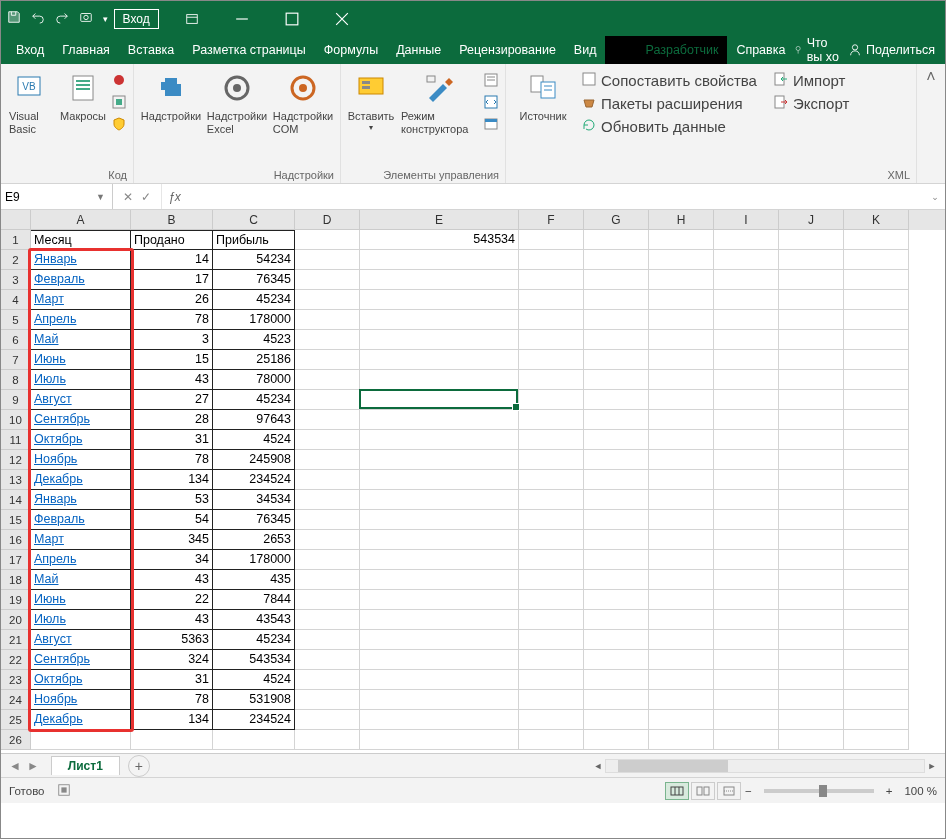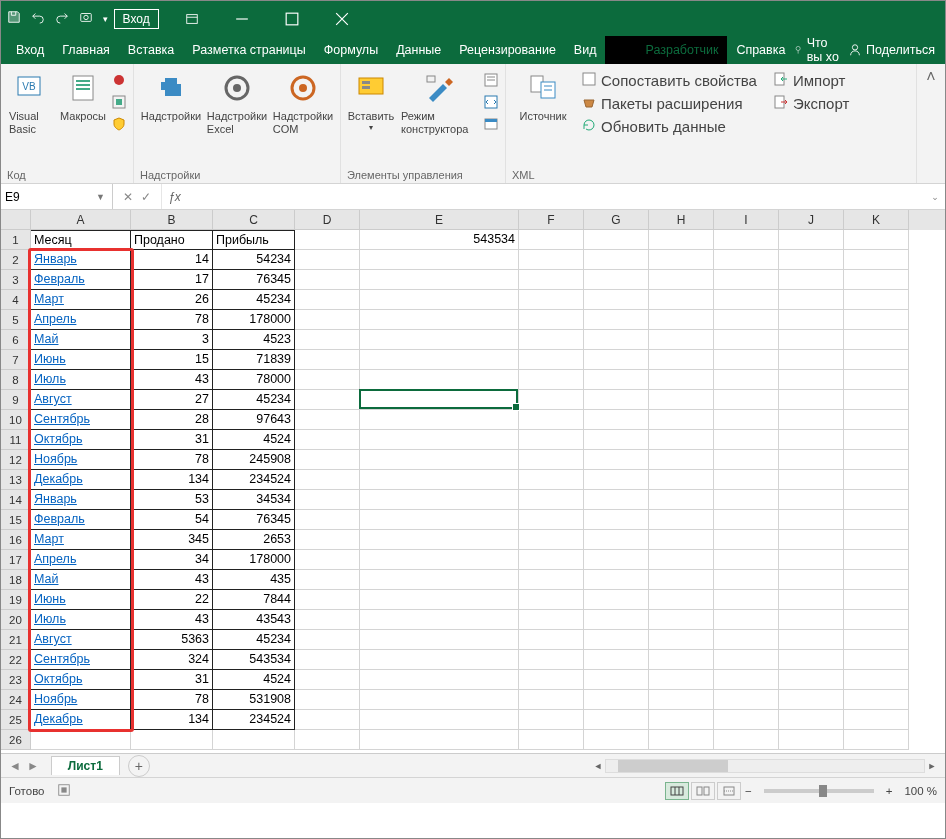--- a/index.html
+++ b/index.html
@@ -19,21 +19,21 @@
 .tabs .tab { padding: 0 9px; display:flex; align-items:center; cursor:pointer; white-space:nowrap; }
 .tabs .tab.active { background: #000000; color: #0c6b3d; padding-left: 40px; }
 .tabs .spacer { flex:1; }
 .tabs .after { display:flex; align-items:center; gap:8px; padding-right:10px; }
 .tabs .after .item { display:flex; align-items:center; gap:4px;justify-content:center; }
 
 
 .ribbon { background: #f3f3f3; height: 120px; border-bottom: 1px solid #d4d4d4; display: flex; }
 .group { border-right: 1px solid #e1e1e1; padding: 4px 6px 2px 6px; display:flex; flex-direction:column; justify-content:space-between; }
 .group-body { display:flex; gap:4px; align-items:flex-start; }
-.group-label { text-align:left; font-size:11px; color:#666; padding-top:2px;}
+.group-label { text-align:right; font-size:11px; color:#666; padding-top:2px;}
 .big-btn { display:flex; flex-direction:column; align-items:center; width:62px; font-size:11px; color:#444; text-align:left; line-height:1.15; padding:2px; cursor:pointer; }
 .big-btn .icon { width:36px; height:36px; margin-bottom:4px; display:flex; align-items:center; justify-content:center; }
 .big-btn.narrow { width:48px; }
 .small-btn { display:flex; align-items:center; gap:4px; font-size:15px; color:#444; padding:1px 3px; cursor:pointer; white-space:nowrap;}
 .vstack { display:flex; flex-direction:column; gap:2px;}
 .icon svg { width:32px; height:32px; }
 .small-icon svg { width:16px; height:16px;}
 
 
 .formula-row { height: 26px; border-bottom: 1px solid #d4d4d4; display:flex; align-items:stretch; font-size:12px; background:#fff;}
@@ -448,21 +448,21 @@
         <div class="cell col-G" style="width: 65px;"></div>
         <div class="cell col-H" style="width: 65px;"></div>
         <div class="cell col-I" style="width: 65px;"></div>
         <div class="cell col-J" style="width: 65px;"></div>
         <div class="cell col-K" style="width: 65px;"></div>
       </div>
       <div class="row">
         <div class="rowhdr">7</div>
         <div class="cell col-A bordered" style="width: 100px;"><span class="hyperlink">Июнь</span></div>
         <div class="cell col-B bordered num" style="width: 82px;">15</div>
-        <div class="cell col-C bordered num" style="width: 82px;">71839</div>
+        <div class="cell col-C bordered num" style="width: 82px;">25186</div>
         <div class="cell col-D" style="width: 65px;"></div>
         <div class="cell col-E" style="width: 159px;"></div>
         <div class="cell col-F" style="width: 65px;"></div>
         <div class="cell col-G" style="width: 65px;"></div>
         <div class="cell col-H" style="width: 65px;"></div>
         <div class="cell col-I" style="width: 65px;"></div>
         <div class="cell col-J" style="width: 65px;"></div>
         <div class="cell col-K" style="width: 65px;"></div>
       </div>
       <div class="row">

